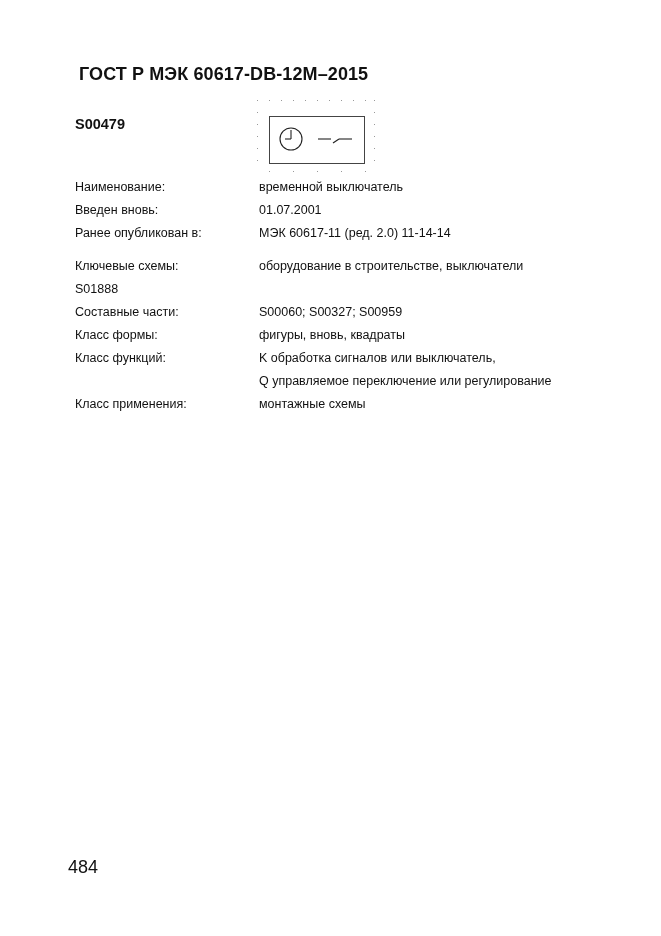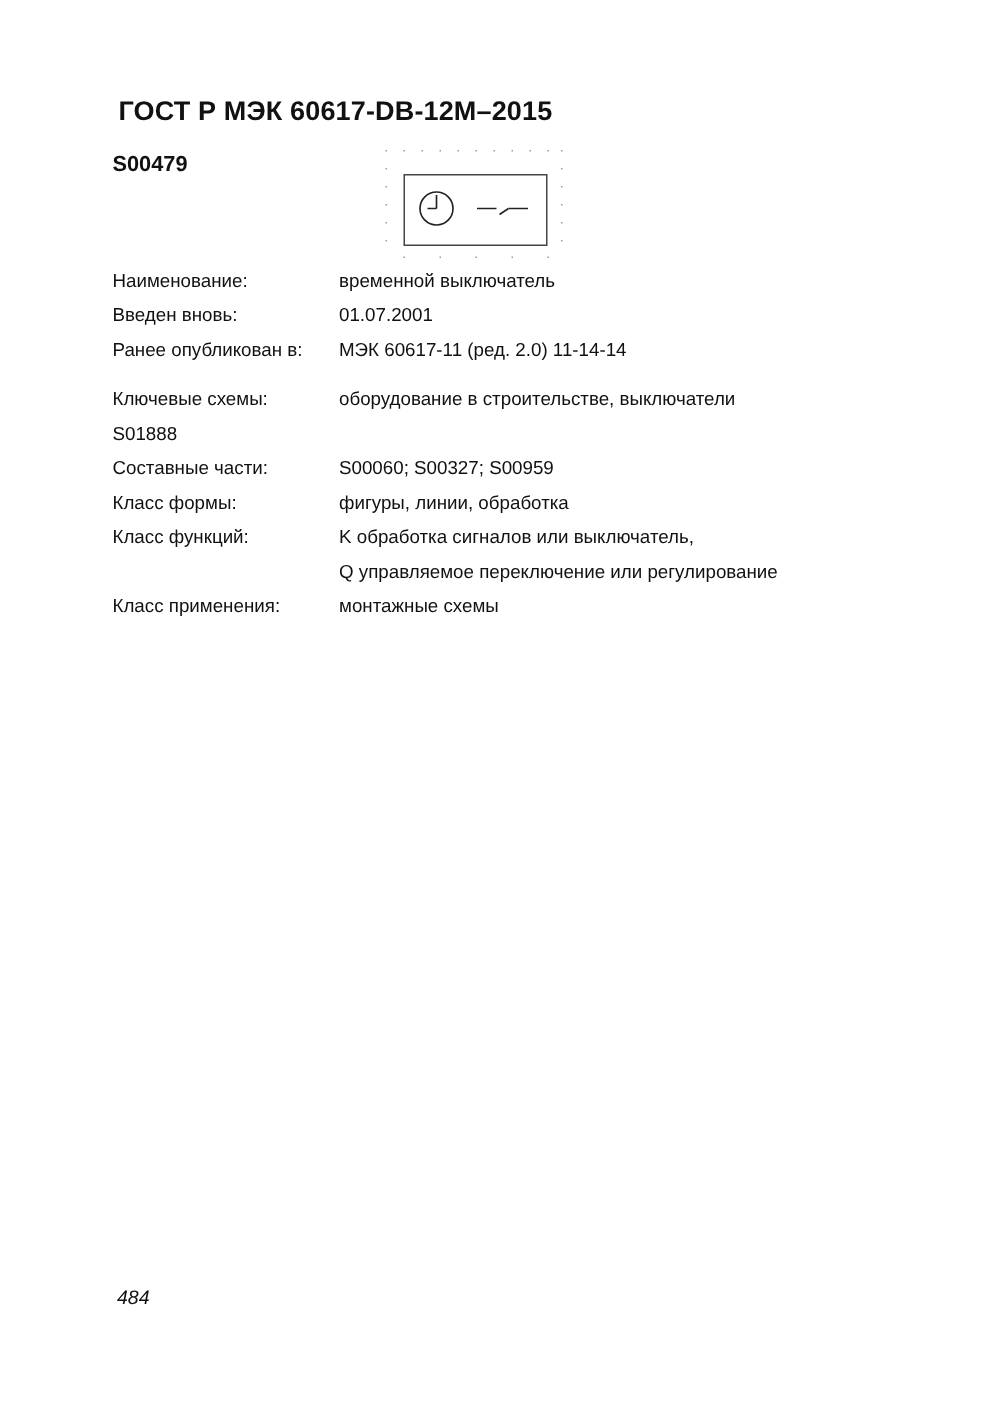--- a/index.html
+++ b/index.html
@@ -5,37 +5,37 @@
   html, body { margin: 0; padding: 0; background: #ffffff; }
   body {
     width: 661px; height: 936px; position: relative; overflow: hidden;
     font-family: "Liberation Sans", sans-serif; color: #111;
   }
   .header {
     position: absolute; left: 79px; top: 64px;
     font-size: 18px; font-weight: bold; letter-spacing: 0.1px;
   }
   .code {
-    position: absolute; left: 75px; top: 102px;
+    position: absolute; left: 75px; top: 116px;
     font-size: 14.5px; font-weight: bold;
   }
   .symbol-area {
     position: absolute; left: 254px; top: 97px; width: 125px; height: 77px;
   }
   .symbol-area svg { display: block; }
   .fields {
     position: absolute; left: 75px; top: 180px; width: 520px;
     font-size: 12.5px;
   }
-  .row { display: flex; height: 23px; line-height: 15px; }
+  .row { display: flex; height: 23px; line-height: 15px; gap: 33px; }
   .row.gap { margin-top: 10px; }
   .label { width: 151px; flex: none; }
   .value { flex: 1; }
   .page-number {
-    position: absolute; left: 78px; top: 857px; font-size: 13px; font-style: italic;
+    position: absolute; left: 68px; top: 857px; font-size: 18px;
   }
 </style>
 </head>
 <body>
 
 <div class="header">ГОСТ Р МЭК 60617-DB-12M–2015</div>
 
 <div class="code">S00479</div>
 
 <div class="symbol-area">
@@ -104,21 +104,21 @@
   </div>
   <div class="row">
     <span class="value">S01888</span>
   </div>
   <div class="row">
     <span class="label">Составные части:</span>
     <span class="value">S00060; S00327; S00959</span>
   </div>
   <div class="row">
     <span class="label">Класс формы:</span>
-    <span class="value">фигуры, линии, обработка</span>
+    <span class="value">фигуры, вновь, квадраты</span>
   </div>
   <div class="row">
     <span class="label">Класс функций:</span>
     <span class="value">K обработка сигналов или выключатель,</span>
   </div>
   <div class="row">
     <span class="label"></span>
     <span class="value">Q управляемое переключение или регулирование</span>
   </div>
   <div class="row">

